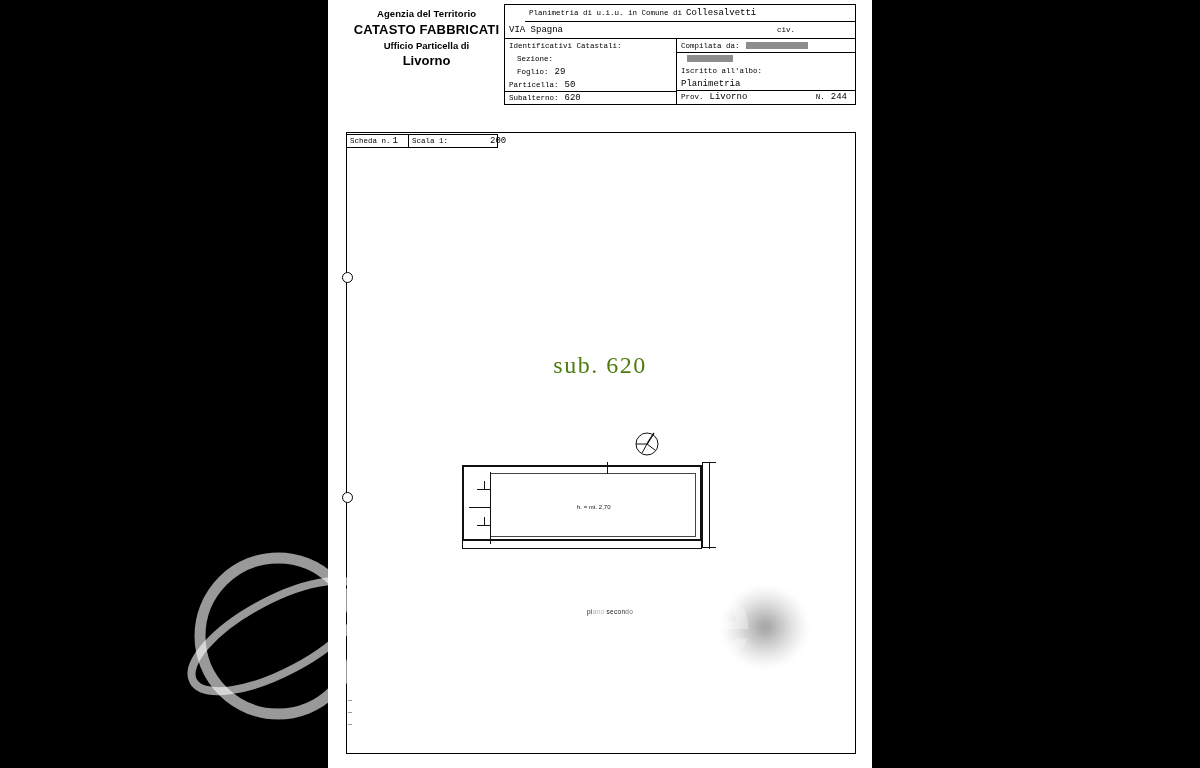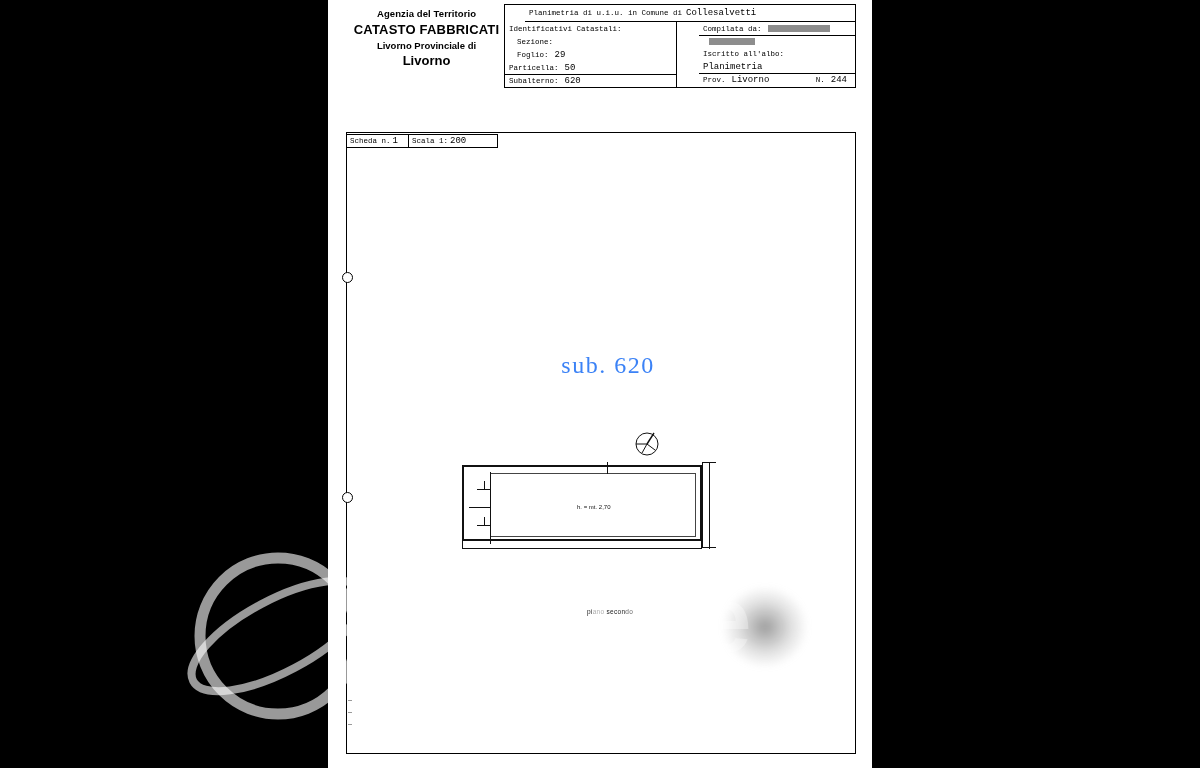--- a/index.html
+++ b/index.html
@@ -81,20 +81,21 @@
     margin-top: 16px;
   }
   #scheda-strip .cell {
     display: flex;
     align-items: center;
     padding: 0 3px;
     white-space: nowrap;
   }
   #scheda-strip .cell.right {
     border-left: 1px solid #000;
+    gap: 40px;
   }
   #scheda-strip .big {
     font-size: 9px;
     margin-left: 2px;
   }
 
   
   #hdr-table {
     position: absolute;
     left: 176px;
@@ -120,21 +121,20 @@
   #hdr-table .val {
     font-size: 9px;
     margin-left: 4px;
     white-space: nowrap;
   }
   #hdr-table .spacer { flex: 1; }
 
   
   #hdr-lower {
     display: flex;
-    gap: 22px;
   }
   #hdr-lower .left-col {
     width: 172px;
     border-right: 1px solid #000;
     box-sizing: border-box;
   }
   #hdr-lower .right-col {
     flex: 1;
     box-sizing: border-box;
   }
@@ -180,28 +180,28 @@
     border-radius: 50%;
     background: #fff;
     box-sizing: border-box;
   }
   #hole1 { left: 14px; top: 272px; }
   #hole2 { left: 14px; top: 492px; }
 
   
   #sub-label {
     position: absolute;
-    left: 8px;
+    left: 0;
     top: 352px;
     width: 544px;
     text-align: center;
     font-family: "Liberation Serif", serif;
     font-size: 24px;
     letter-spacing: 1.5px;
-    color: #3b82f6;
+    color: #4d7c0f;
   }
 
   
   #north {
     position: absolute;
     left: 628px;
     top: 425px;
     width: 34px;
     height: 34px;
   }
@@ -375,21 +375,21 @@
 </head>
 <body>
 
 <div id="sheet">
 
   <div id="header">
 
     <div id="agency">
       <div class="l1">Agenzia del Territorio</div>
       <div class="l2">CATASTO FABBRICATI</div>
-      <div class="l3">Livorno Provinciale di</div>
+      <div class="l3">Ufficio Particella di</div>
       <div class="l4">Livorno</div>
     </div>
 
     <div id="scheda-strip">
       <div class="cell">
         <span>Scheda n.</span>
         <span class="big">1</span>
       </div>
       <div class="spacer" style="flex:1"></div>
       <div class="cell right" style="width:82px">
@@ -399,20 +399,25 @@
     </div>
 
     <div id="hdr-table">
 
 
       <div class="row r2">
         <div class="pad">Planimetria di u.i.u. in Comune di</div>
         <div class="val">Collesalvetti</div>
       </div>
 
+      <div class="row r3">
+        <div class="pad val" style="font-size:9px;margin-left:0">VIA Spagna</div>
+        <div class="spacer"></div>
+        <div style="padding-right:60px">civ.</div>
+      </div>
 
       <div id="hdr-lower">
         <div class="left-col">
           <div class="lrow">Identificativi Catastali:</div>
           <div class="lrow indent">
             <span>Sezione:</span>
             <span class="v"></span>
           </div>
           <div class="lrow indent">
             <span>Foglio:</span>

